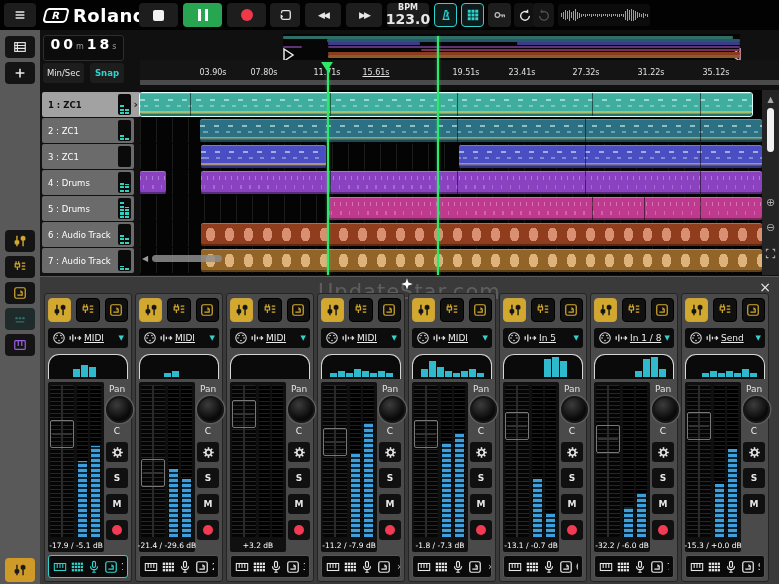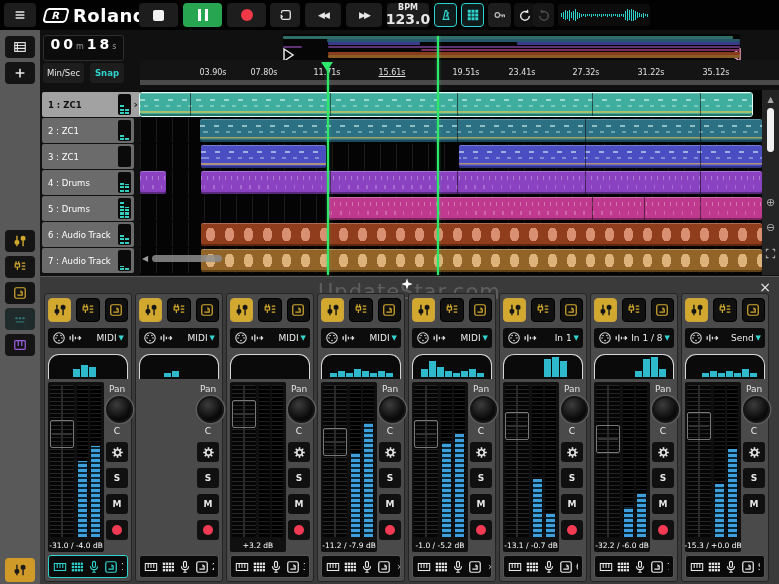--- a/index.html
+++ b/index.html
@@ -88,21 +88,21 @@
   #mixer{position:absolute;left:40px;top:276px;width:739px;height:308px;background:#3a3a3a;border-top:1px solid #5a5a5a;}
   #watermark{position:absolute;left:278px;top:3px;font-size:21px;color:#777;opacity:.6;z-index:1;letter-spacing:1px;text-align:right;}
   #closex{position:absolute;right:8px;top:2px;font-size:14px;color:#e8e8e8;z-index:3;}
   #starcur{position:absolute;left:360px;top:0px;z-index:7;}
   #strips{position:absolute;left:4px;top:16px;display:flex;z-index:2;}
   .strip{position:relative;width:88px;height:289px;background:#4a4a4a;border:1px solid #242424;border-radius:3px;margin-right:3px;flex:none;}
   .btnrow{position:absolute;top:4px;left:3px;right:3px;height:24px;display:flex;gap:5px;}
   .sbtn{flex:1;background:#101010;border:1px solid #000;border-radius:4px;color:#d2a92e;display:flex;align-items:center;justify-content:center;}
   .sbtn.on{background:#d2a92e;color:#141414;border-color:#caa43a;}
   .input{position:absolute;top:34px;left:3px;right:3px;height:20px;background:#0c0c0c;border-radius:3px;display:flex;align-items:center;color:#ececec;font-size:9px;padding:0 4px;gap:2px;}
-  .input .lbl{flex:1;text-align:right;white-space:nowrap;}
+  .input .lbl{flex:1;text-align:left;white-space:nowrap;text-decoration:underline;}
   .dd{color:#35d3ce;font-size:7px;}
   .ii{display:none;color:#ddd;}
   .strip[data-in="midi"] .ii-midi{display:block;}
   .strip[data-in="audio"] .ii-audio{display:block;}
   .device{position:absolute;top:60px;left:3px;right:3px;height:25px;background:#0a0a0a;border:1px solid #d6d6d6;border-bottom:none;border-radius:11px 11px 0 0;display:flex;align-items:flex-end;justify-content:center;gap:1px;padding:3px 7px 2px;overflow:hidden;}
   .device i{display:block;width:7px;background:#2fb9cc;flex:none;}
   .main{position:absolute;top:88px;left:3px;right:3px;height:170px;}
   .panel{position:absolute;left:0;top:0;bottom:0;width:56px;background:#101010;border-radius:2px;}
   .ftrack{position:absolute;left:2px;top:3px;bottom:15px;width:24px;border-radius:2px;background:#050505 repeating-linear-gradient(to bottom,#262626 0 1px,transparent 1px 4px);}
   .ftrack:before{content:"";position:absolute;left:11px;top:0;bottom:0;width:2px;background:#2a2a2a;}
@@ -477,21 +477,21 @@
         <div class="ob" style="top: 11.6px; height: 2.5px; left: 0%; width: 4.2%; background: rgb(94, 51, 114);"></div>
         <div class="ob" style="top: 11.6px; height: 2.5px; left: 9.8%; width: 90.2%; background: rgb(94, 51, 114);"></div>
         <div class="ob" style="top: 14.8px; height: 2.5px; left: 30.3%; width: 69.7%; background: rgb(126, 42, 94);"></div>
         <div class="ob" style="top: 18px; height: 2.5px; left: 9.8%; width: 90.2%; background: rgb(138, 61, 30);"></div>
         <div class="ob" style="top: 21.2px; height: 2.5px; left: 9.8%; width: 90.2%; background: rgb(138, 92, 38);"></div>
       </div>
     <div id="ruler">
         <span class="tick" style="left: 73px;">03.90s</span>
         <span class="tick" style="left: 124px;">07.80s</span>
         <span class="tick" style="left: 187px;">11.71s</span>
-        <span class="tick" style="left: 252px; text-decoration: underline;">15.61s</span>
+        <span class="tick" style="left: 236px; text-decoration: underline;">15.61s</span>
         <span class="tick" style="left: 326px;">19.51s</span>
         <span class="tick" style="left: 382px;">23.41s</span>
         <span class="tick" style="left: 446px;">27.32s</span>
         <span class="tick" style="left: 511px;">31.22s</span>
         <span class="tick" style="left: 576px;">35.12s</span>
       </div>
   </div>
 
   <div id="theaders">
       <div class="thead sel" style="top: 0px;">
@@ -655,21 +655,21 @@
       <div class="panel">
         <div class="ftrack">
                 <div class="cap" style="top: calc(28% - 7.84px);"></div>
               </div>
         <div class="meter m0">
                 <div class="mfill" style="height: 50%;"></div>
               </div>
         <div class="meter m1">
                 <div class="mfill" style="height: 60%;"></div>
               </div>
-        <div class="db">-31.0 / -4.0 dB</div>
+        <div class="db">-17.9 / -5.1 dB</div>
       </div>
       <div class="side">
         <div class="panlbl">Pan</div>
         <div class="knob"></div>
         <div class="cval">C</div>
         <button class="mini">
                 <svg class="ic" style="width:13px;height:13px;">
                   <use href="#i-gear"></use>
                 </svg>
               </button>
@@ -730,20 +730,32 @@
             <i style="height: 0px;"></i>
             <i style="height: 0px;"></i>
             <i style="height: 4px;"></i>
             <i style="height: 6px;"></i>
             <i style="height: 0px;"></i>
             <i style="height: 0px;"></i>
             <i style="height: 0px;"></i>
             <i style="height: 0px;"></i>
           </div>
     <div class="main">
+      <div class="panel">
+        <div class="ftrack">
+                <div class="cap" style="top: calc(60% - 16.8px);"></div>
+              </div>
+        <div class="meter m0">
+                <div class="mfill" style="height: 45%;"></div>
+              </div>
+        <div class="meter m1">
+                <div class="mfill" style="height: 38%;"></div>
+              </div>
+        <div class="db">-21.4 / -29.6 dB</div>
+      </div>
       <div class="side">
         <div class="panlbl">Pan</div>
         <div class="knob"></div>
         <div class="cval">C</div>
         <button class="mini">
                 <svg class="ic" style="width:13px;height:13px;">
                   <use href="#i-gear"></use>
                 </svg>
               </button>
         <button class="mini">S</button>
@@ -983,21 +995,21 @@
       <div class="panel">
         <div class="ftrack">
                 <div class="cap" style="top: calc(28% - 7.84px);"></div>
               </div>
         <div class="meter m0">
                 <div class="mfill" style="height: 62%;"></div>
               </div>
         <div class="meter m1">
                 <div class="mfill" style="height: 68%;"></div>
               </div>
-        <div class="db">-1.0 / -5.2 dB</div>
+        <div class="db">-1.8 / -7.3 dB</div>
       </div>
       <div class="side">
         <div class="panlbl">Pan</div>
         <div class="knob"></div>
         <div class="cval">C</div>
         <button class="mini">
                 <svg class="ic" style="width:13px;height:13px;">
                   <use href="#i-gear"></use>
                 </svg>
               </button>
@@ -1044,21 +1056,21 @@
               </svg>
             </button>
     </div>
     <div class="input">
       <svg class="ic ii ii-midi">
               <use href="#i-midi"></use>
             </svg>
       <svg class="ic ii ii-audio">
               <use href="#i-audioin"></use>
             </svg>
-      <span class="lbl">In 1</span>
+      <span class="lbl">In 5</span>
       <span class="dd">▼</span>
     </div>
     <div class="device">
             <i style="height: 0px;"></i>
             <i style="height: 0px;"></i>
             <i style="height: 0px;"></i>
             <i style="height: 0px;"></i>
             <i style="height: 18px;"></i>
             <i style="height: 20px;"></i>
             <i style="height: 16px;"></i>

